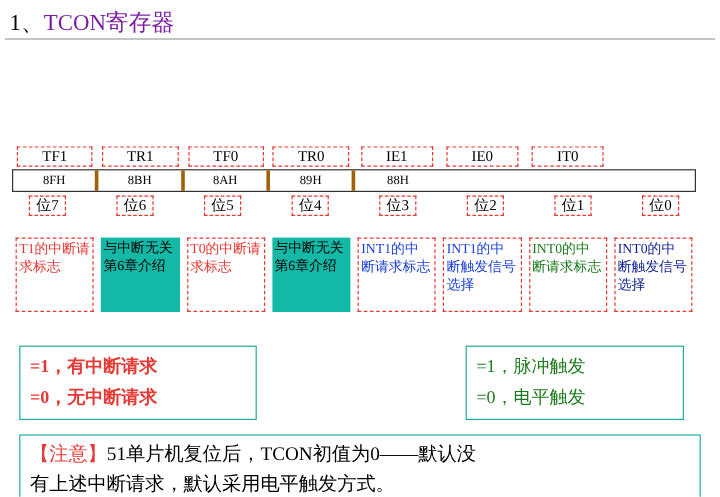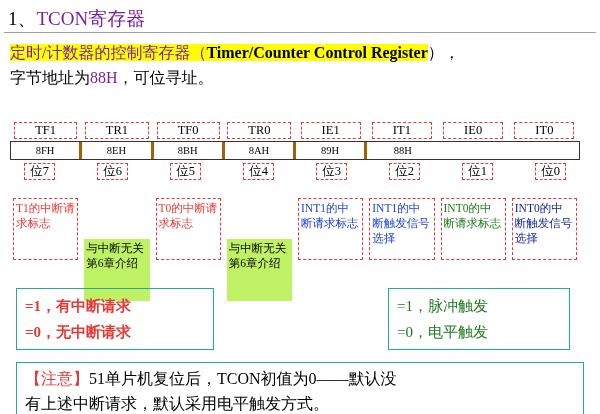--- a/index.html
+++ b/index.html
@@ -144,23 +144,22 @@
     line-height: 15px;
   }
   .desc .col .inner {
     border: 1px dashed #e53935;
     padding: 2px 2px;
     box-sizing: border-box;
     min-height: 62px;
   }
   .desc .col.gray .inner {
     border: none;
-    background: #bef264;
-    color: #000000;
-    margin-top: 41px;
+    background: #14b8a6;
+    color: #000000;
   }
   .c-red { color: #e53935; }
   .c-blue { color: #1a3fd8; }
   .c-green { color: #1b7a1b; }
   .c-dark { color: #0d1f8f; }
 
   
   .note-left, .note-right {
     position: absolute;
     border: 1px solid #22a9a0;
@@ -203,45 +202,35 @@
 </head>
 <body>
 
 <div class="slide">
 
   <div class="title">
     <span class="num">1、</span><span>TCON寄存器</span>
   </div>
   <div class="title-rule"></div>
 
-  <div class="intro">
-    <div>
-      <span class="hl">定时/计数器的控制寄存器（</span><span class="hl-b">Timer/Counter Control Register</span><span>），</span>
-    </div>
-    <div>
-      <span>字节地址为</span><span class="purple">88H</span><span>，可位寻址。</span>
-    </div>
-  </div>
 
   <div class="reg-wrap">
 
     <div class="bit-names">
       <div class="cell"><span>TF1</span></div>
       <div class="cell"><span>TR1</span></div>
       <div class="cell"><span>TF0</span></div>
       <div class="cell"><span>TR0</span></div>
       <div class="cell"><span>IE1</span></div>
-      <div class="cell"><span>IT1</span></div>
       <div class="cell"><span>IE0</span></div>
       <div class="cell"><span>IT0</span></div>
     </div>
 
     <div class="reg-row">
       <div class="cell">8FH</div>
-      <div class="cell">8EH</div>
       <div class="cell">8BH</div>
       <div class="cell">8AH</div>
       <div class="cell">89H</div>
       <div class="cell">88H</div>
     </div>
 
     <div class="bit-pos">
       <div class="cell"><span>位7</span></div>
       <div class="cell"><span>位6</span></div>
       <div class="cell"><span>位5</span></div>

